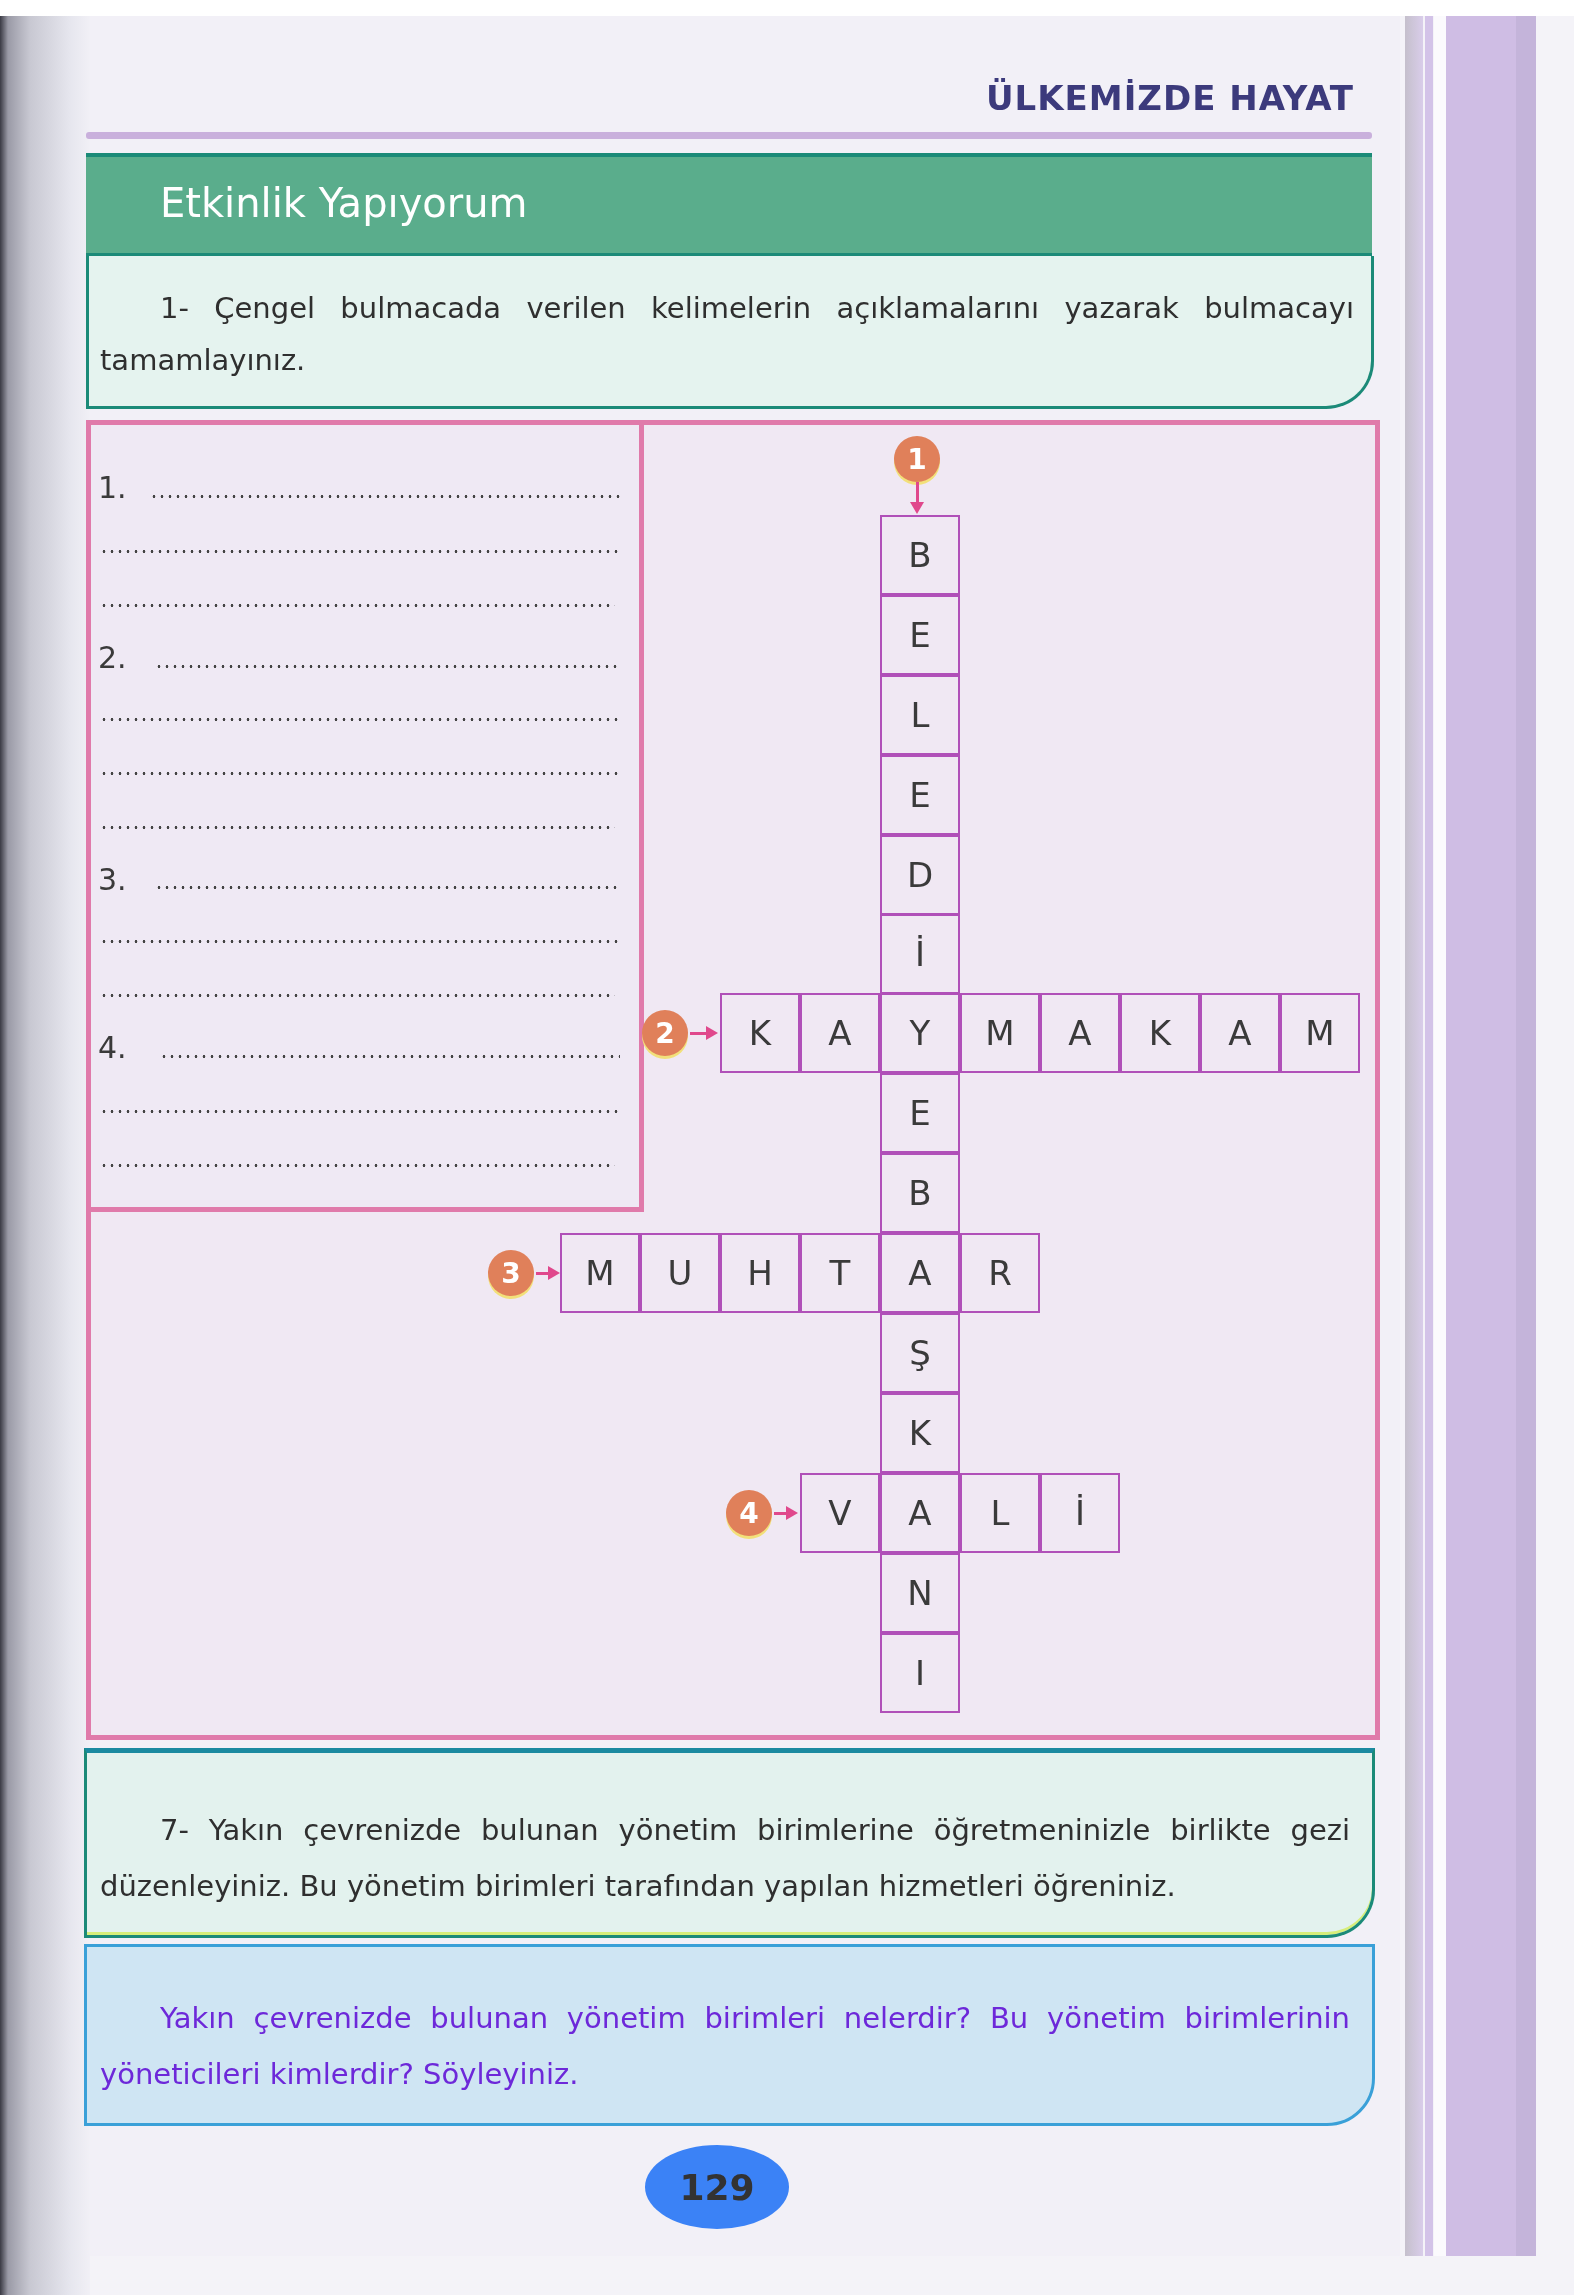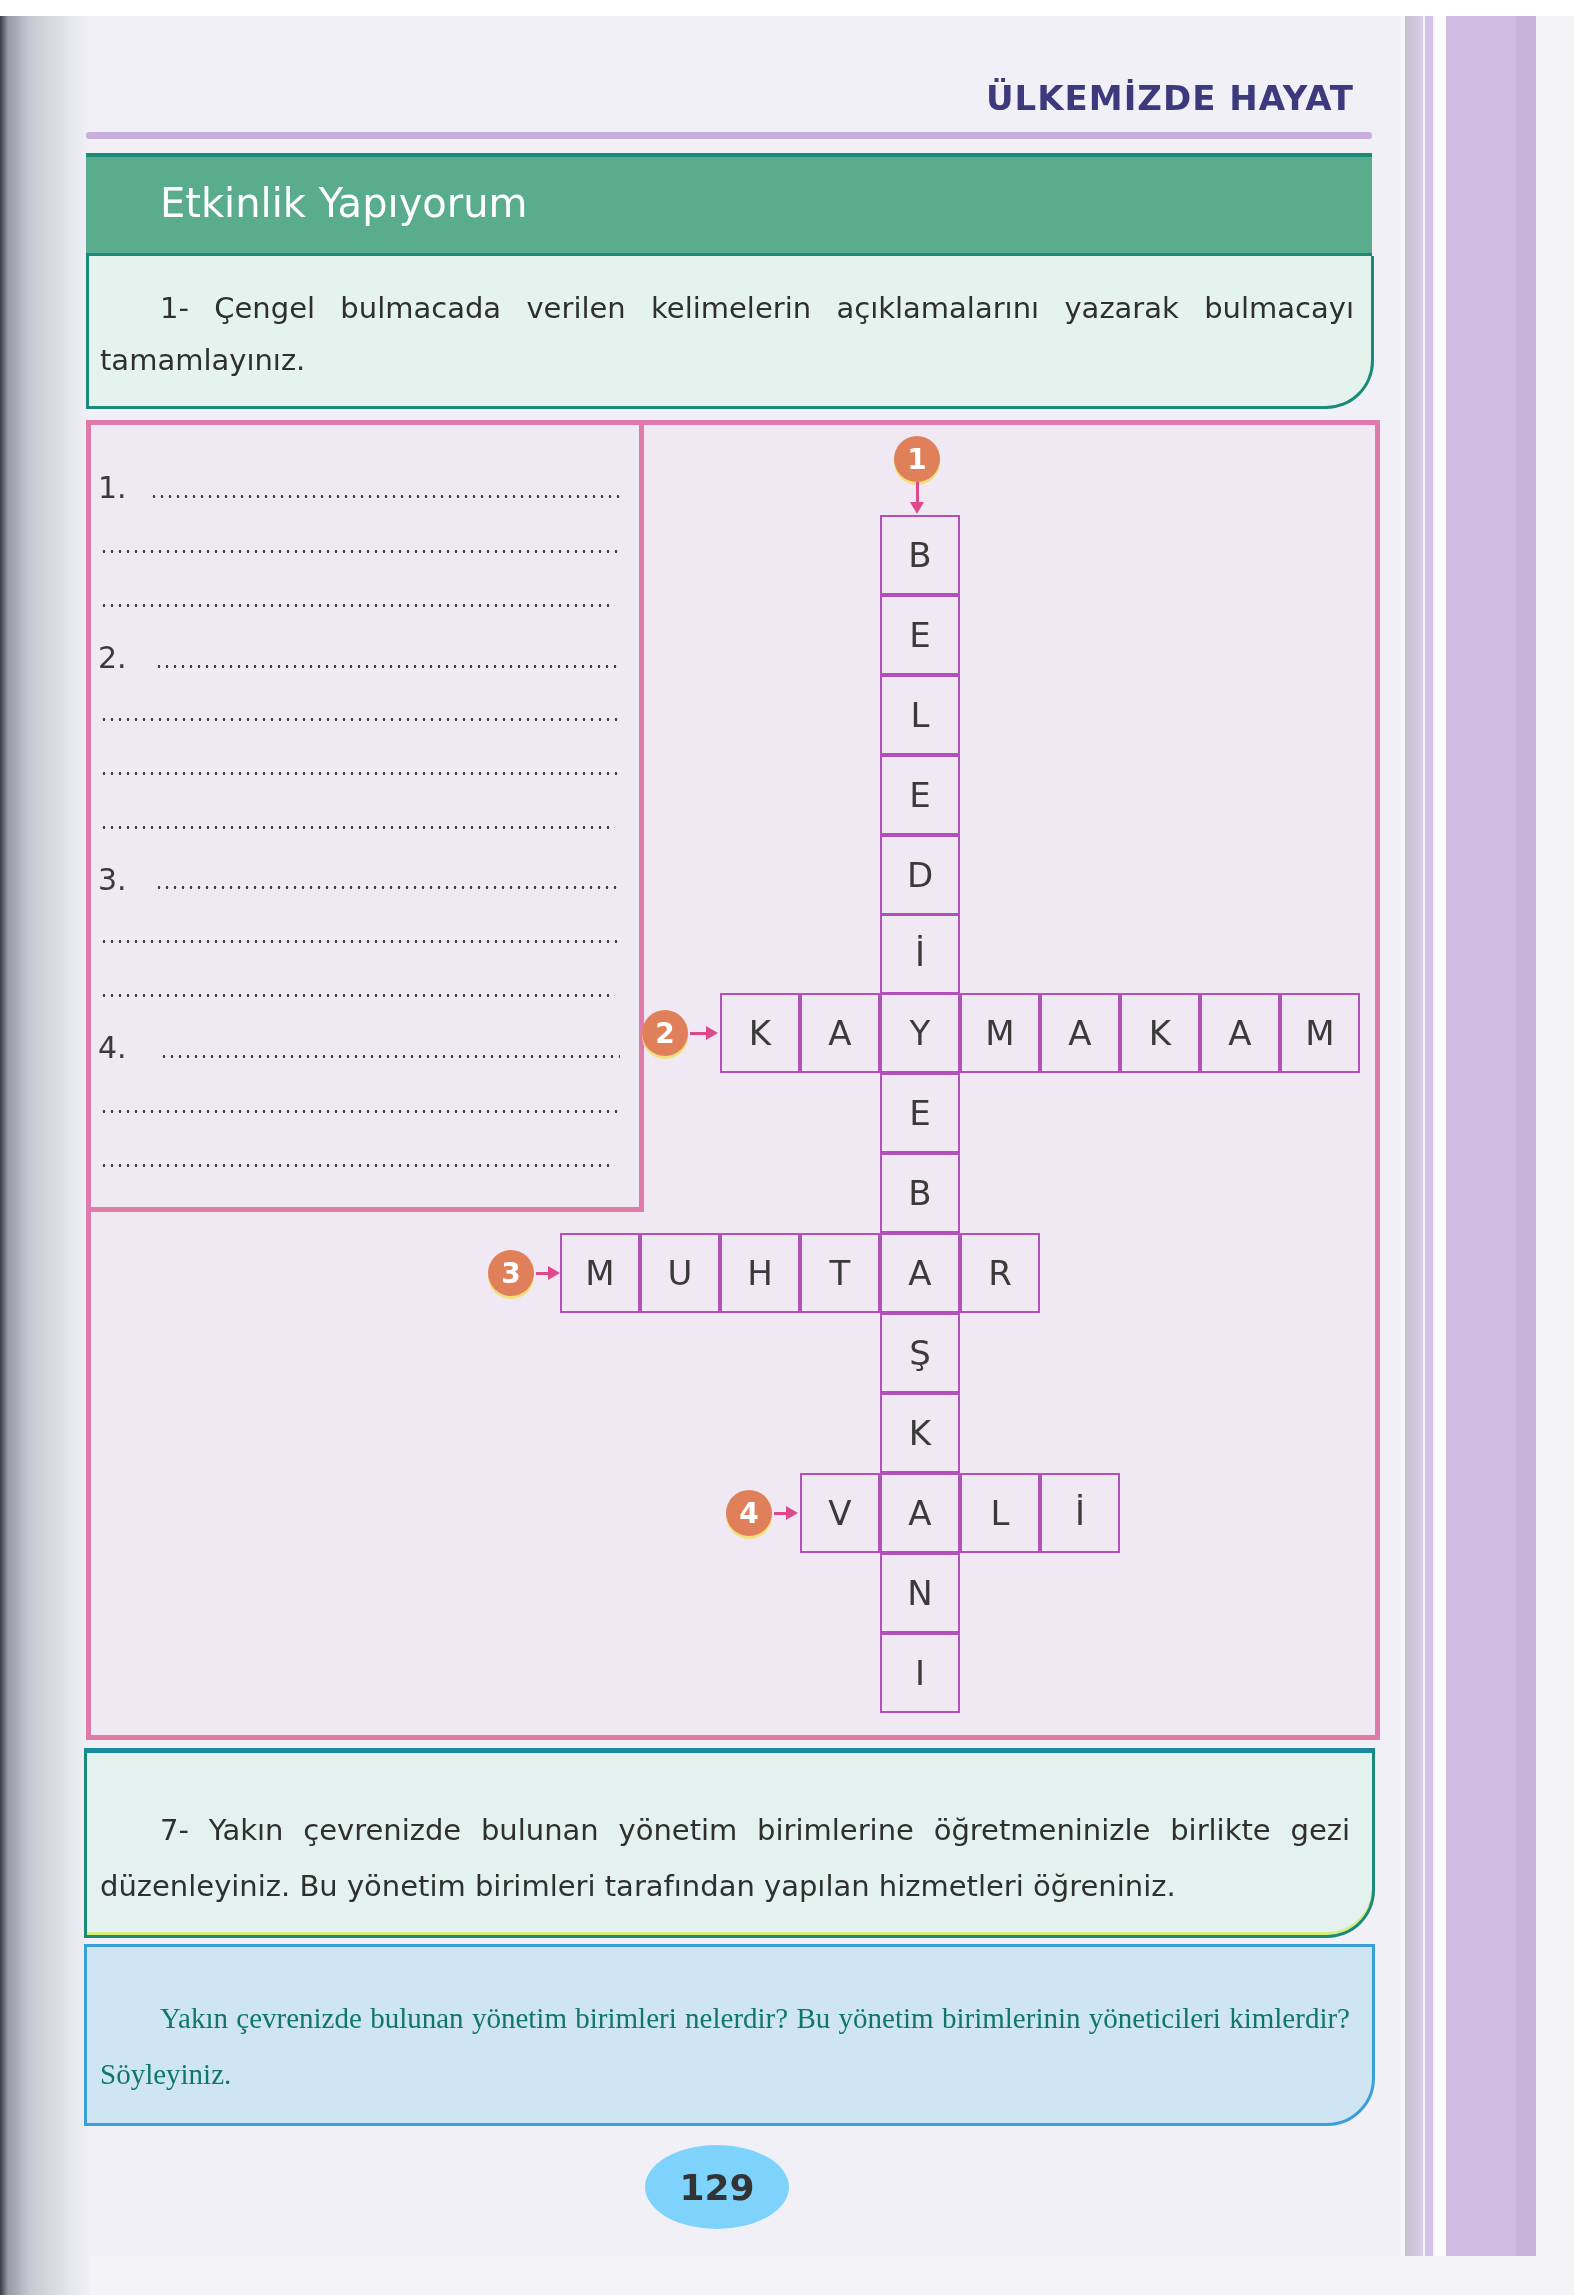--- a/index.html
+++ b/index.html
@@ -27,23 +27,23 @@
   .cell{position:absolute;width:80px;height:80px;border:2px solid #b050b8;box-sizing:border-box;display:flex;align-items:center;justify-content:center;font-size:34px;color:#3a3a3a;background:transparent;}
   .badge{position:absolute;width:46px;height:46px;border-radius:50%;background:#e0805a;color:#fff;font-size:28px;font-weight:bold;display:flex;align-items:center;justify-content:center;box-shadow:0 3px 0 #f2e07a;}
   .arrow-h{position:absolute;height:3px;background:#e0488c;}
   .arrow-h::after{content:"";position:absolute;right:-10px;top:-6px;border-left:12px solid #e0488c;border-top:7px solid transparent;border-bottom:7px solid transparent;}
   .arrow-v{position:absolute;width:3px;background:#e0488c;}
   .arrow-v::after{content:"";position:absolute;bottom:-10px;left:-6px;border-top:12px solid #e0488c;border-left:7px solid transparent;border-right:7px solid transparent;}
   .q2box{left:84px;top:1748px;width:1285px;height:182px;background:#e3f2ee;border:3px solid #1b8a78;border-top:5px solid #1a8aa0;border-radius:0 0 48px 0;box-shadow:0 -3px 0 #d7ee7a inset;}
   .q2{left:100px;top:1802px;width:1250px;font-size:29px;line-height:56px;color:#2f2f2f;text-align:justify;}
   .q2 .indent{display:inline-block;width:60px;}
   .q3box{left:84px;top:1944px;width:1285px;height:176px;background:#cfe5f3;border:3px solid #3aa0d8;border-radius:0 0 48px 0;}
-  .q3{left:100px;top:1990px;width:1250px;font-size:29px;line-height:56px;color:#0f766e;text-align:justify;font-family:Liberation Serif, serif;}
+  .q3{left:100px;top:1990px;width:1250px;font-size:29px;line-height:56px;color:#6d28d9;text-align:justify;}
   .q3 .indent{display:inline-block;width:60px;}
-  .pagenum{left:645px;top:2145px;width:144px;height:84px;border-radius:50%;background:#7dd3fc;display:flex;align-items:center;justify-content:center;font-size:36px;font-weight:bold;color:#333;}
+  .pagenum{left:645px;top:2145px;width:144px;height:84px;border-radius:50%;background:#3b82f6;display:flex;align-items:center;justify-content:center;font-size:36px;font-weight:bold;color:#333;}
 </style>
 </head>
 <body>
 
 <div class="abs page"></div>
 <div class="abs gutter"></div>
 <div class="abs topstrip"></div>
 <div class="abs rstrip1"></div>
 <div class="abs rstrip2"></div>
 <div class="abs rstrip3"></div>

